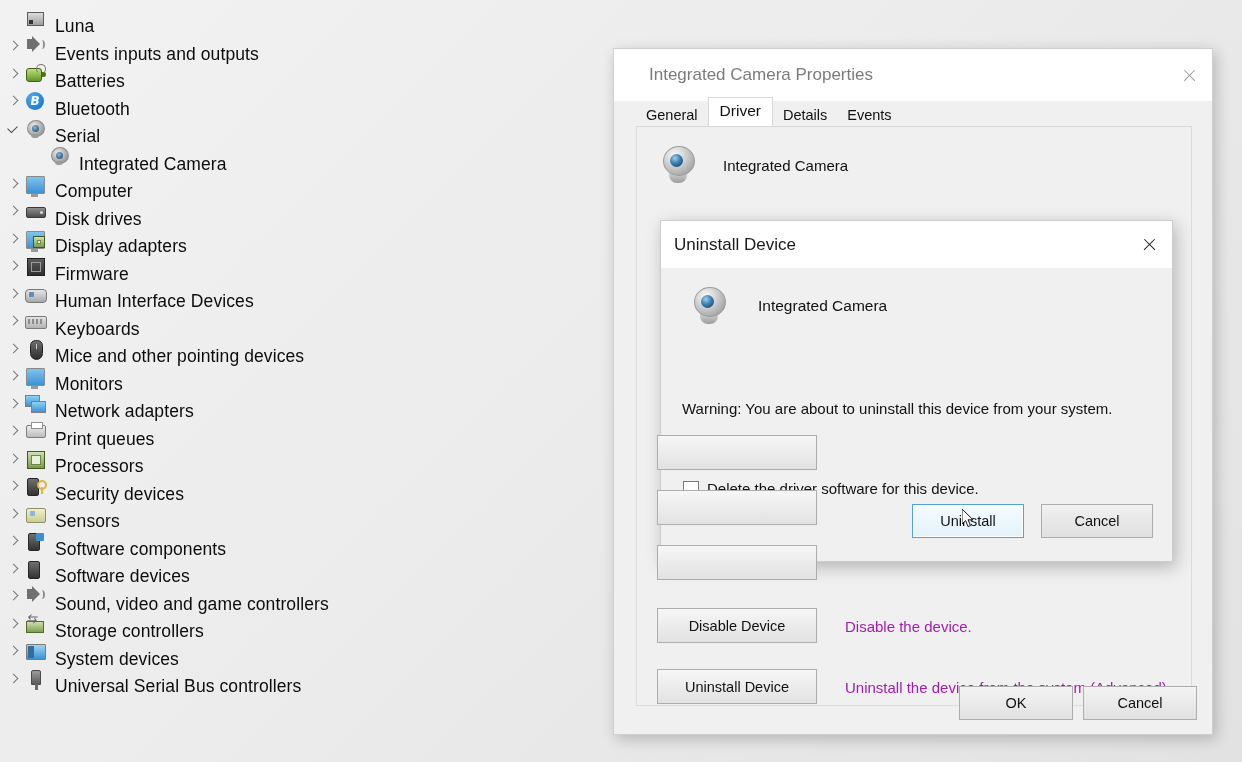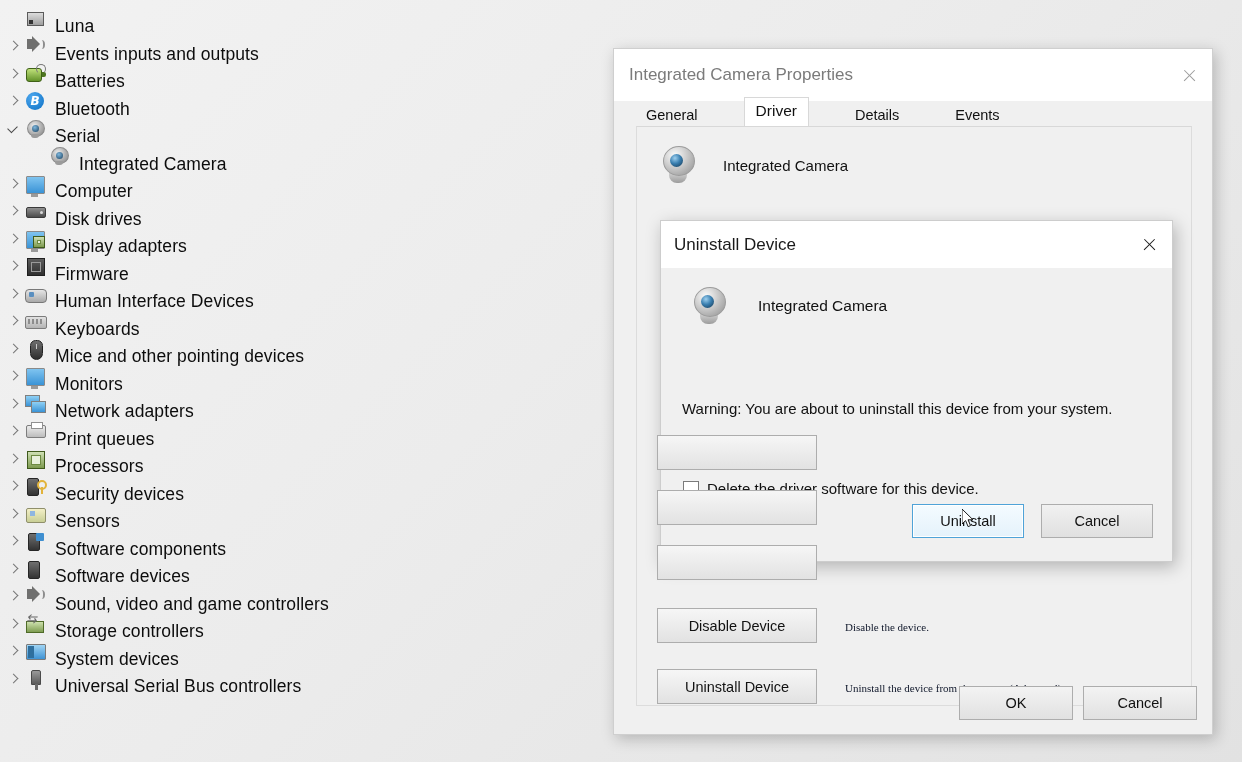--- a/index.html
+++ b/index.html
@@ -159,20 +159,21 @@
     display: flex;
     align-items: center;
     justify-content: space-between;
     box-sizing: border-box;
     padding-left: 15px;
   }
   #props-title {
     font-size: 17px;
     color: #7b7b7b;
     font-weight: 400;
+    margin-left: 20px;
   }
   .winclose {
     width: 46px; height: 52px;
     display:flex; align-items:center; justify-content:center;
     position: relative;
   }
   .xglyph { position:relative; width:15px; height:15px; }
   .xglyph::before, .xglyph::after {
     content:""; position:absolute; left:0; top:7px;
     width:15px; height:1.3px; background:#9b9b9b;
@@ -181,21 +182,20 @@
   .xglyph::after  { transform: rotate(-45deg); }
   .xglyph.dark::before, .xglyph.dark::after { background:#1b1b1b; height:1.4px; }
 
   #tabstrip {
     position:absolute; left:0; top:52px;
     width:100%; height:25px;
     display:flex; align-items:flex-end;
     padding-left: 22px;
     box-sizing:border-box;
     background:#f0f0f0;
-    gap:36px;
   }
   .tab {
     font-size: 14.5px;
     color:#111;
     padding: 2px 9px 4px 9px;
     line-height:18px;
     border:1px solid transparent;
     border-bottom:none;
     background:#f0f0f0;
     position:relative;
@@ -236,24 +236,23 @@
     position:absolute;
     width:158px; height:33px;
     background: linear-gradient(#f6f6f6, #e2e2e2);
     border:1px solid #adadad;
     font-size:14.5px;
     color:#111;
     display:flex; align-items:center; justify-content:center;
   }
   .drv-desc {
     position:absolute;
-    font-size:11px;
-    color:#0f172a;
+    font-size:15px;
+    color:#a21caf;
     line-height:20px;
-    font-family:Liberation Serif, serif;
   }
 
   
   #props-footer {
     position:absolute;
     left:0; bottom:0;
     width:100%; height:62px;
     display:flex;
     align-items:center;
     justify-content:flex-end;

